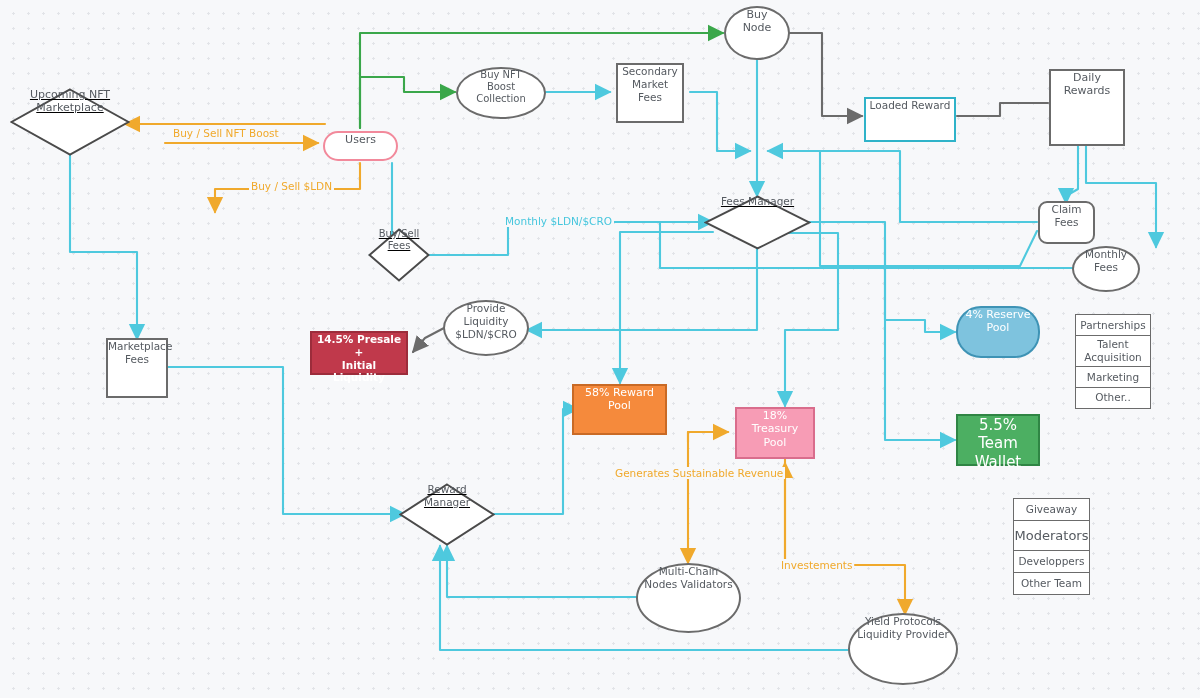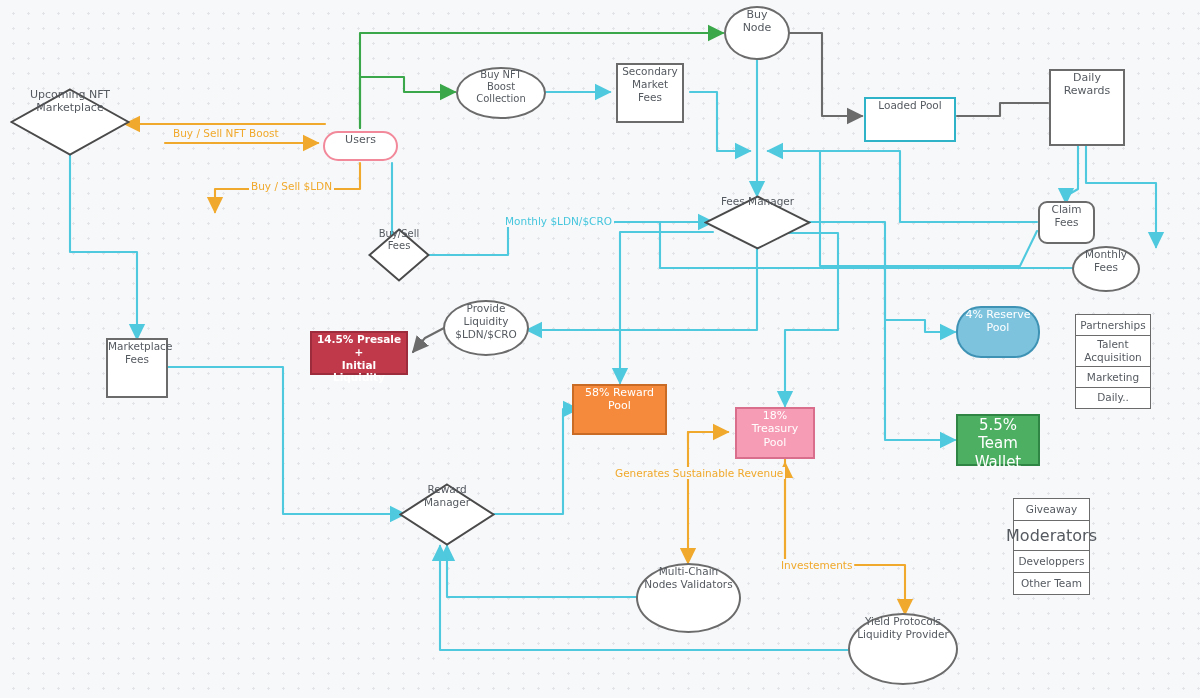--- a/index.html
+++ b/index.html
@@ -51,20 +51,21 @@
     border-radius: 50%;
   }
   .stadium {
     background: #ffffff;
     border: 2px solid #f2899b;
     border-radius: 999px;
   }
   .diamond {
     background: transparent;
     border: none;
+    text-decoration: underline;
   }
   .diamond .dshape {
     position: absolute;
     left: 0; top: 0;
     width: 100%; height: 100%;
   }
   .diamond .lbl { position: relative; z-index: 2; }
 
   
   .fill-orange { background: #f58a3c; border-color: #c96a25; color: #ffffff; }
@@ -242,21 +243,21 @@
 
   <div class="node rect txt-dark" style="left:616px; top:63px; width:68px; height:60px; font-size:10.5px;">
     <span class="lbl">
       <span>Secondary</span><br>
       <span>Market</span><br>
       <span>Fees</span>
     </span>
   </div>
 
   <div class="node txt-dark" style="left:864px; top:97px; width:92px; height:45px; font-size:10.5px; background:#ffffff; border:2px solid #2fb3c9;">
-    <span class="lbl">Loaded Pool</span>
+    <span class="lbl">Loaded Reward</span>
   </div>
 
   <div class="node rect txt-dark" style="left:1049px; top:69px; width:76px; height:77px; font-size:11px;">
     <span class="lbl">
       <span>Daily</span><br>
       <span>Rewards</span>
     </span>
   </div>
 
   <div class="node rect-round txt-dark" style="left:1038px; top:201px; width:57px; height:43px; font-size:10.5px;">
@@ -361,29 +362,29 @@
     <div class="li" style="height:33px; font-size:10.5px;">
       <span>
         <span>Talent</span><br>
         <span>Acquisition</span>
       </span>
     </div>
     <div class="li" style="height:22px; font-size:10.5px;">
       <span>Marketing</span>
     </div>
     <div class="li" style="height:22px; font-size:10.5px;">
-      <span>Daily..</span>
+      <span>Other..</span>
     </div>
   </div>
 
   <div class="listbox" style="left:1013px; top:498px; width:77px;">
     <div class="li" style="height:23px; font-size:10.5px;">
       <span>Giveaway</span>
     </div>
-    <div class="li" style="height:32px; font-size:16px;justify-content:center;">
+    <div class="li" style="height:32px; font-size:13px;justify-content:center;">
       <span>Moderators</span>
     </div>
     <div class="li" style="height:23px; font-size:10.5px;">
       <span>Developpers</span>
     </div>
     <div class="li" style="height:23px; font-size:10.5px;">
       <span>Other Team</span>
     </div>
   </div>
 

